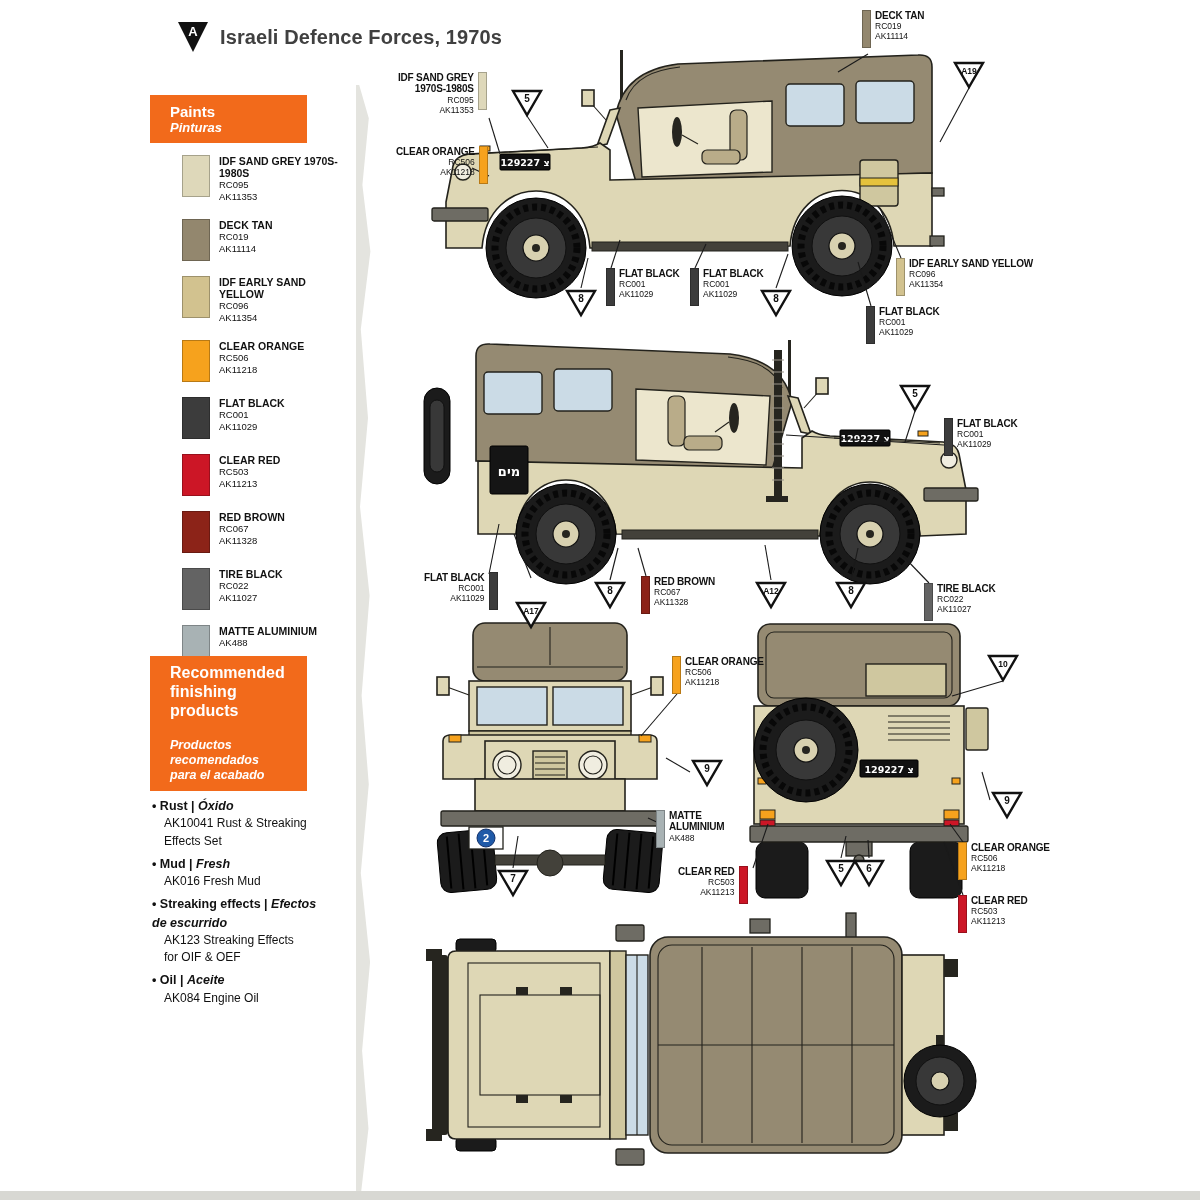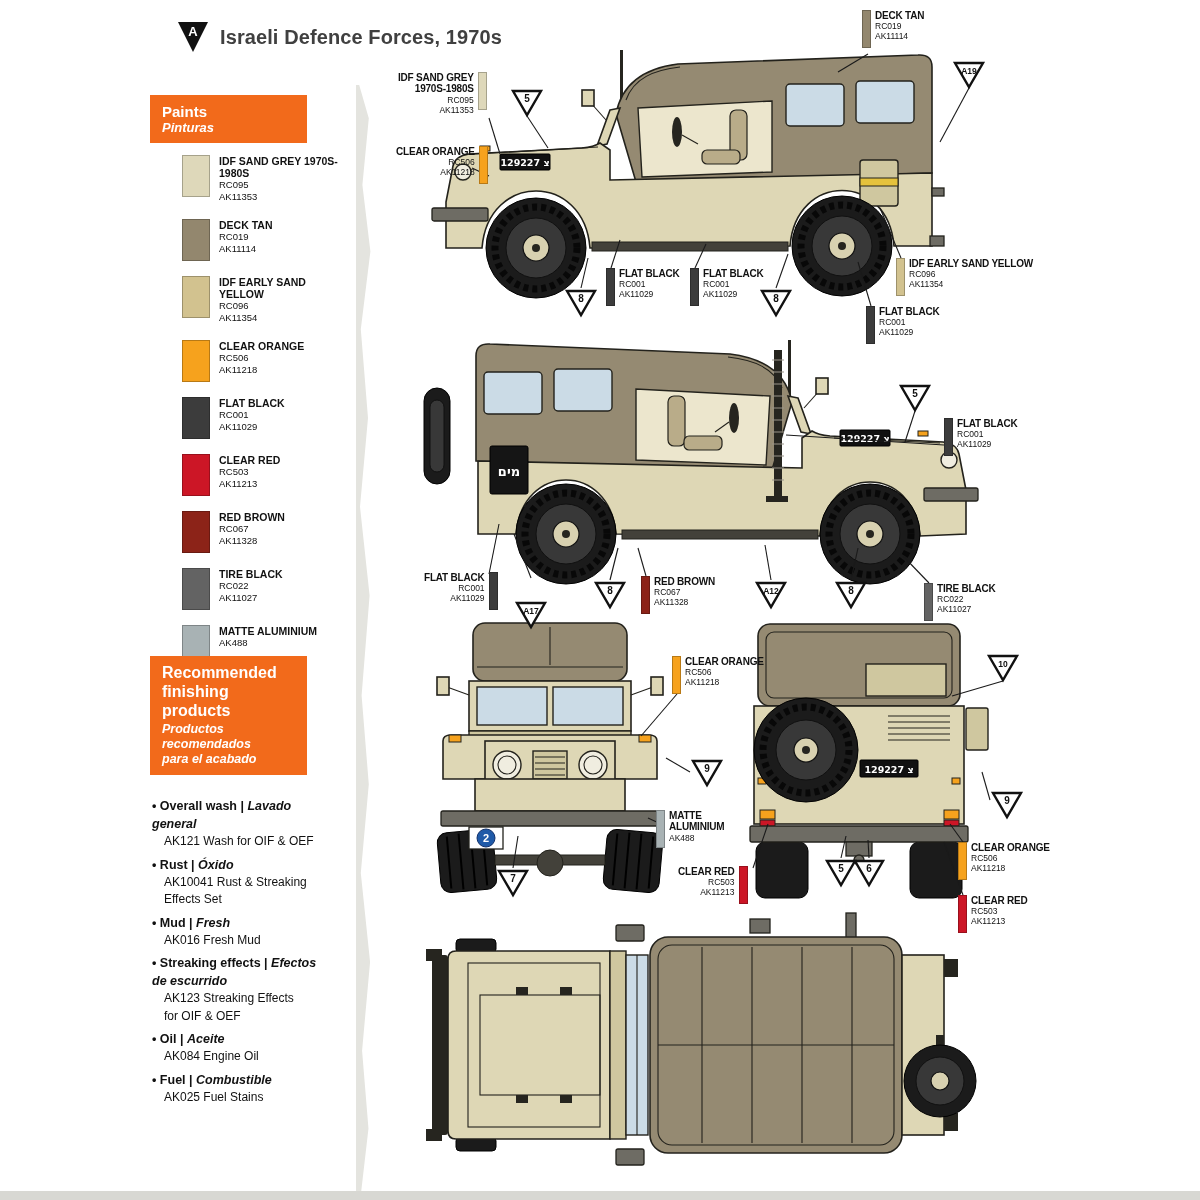--- a/index.html
+++ b/index.html
@@ -7,28 +7,28 @@
         font-family:"Liberation Sans",sans-serif;color:#111}
   
   .hdr{position:absolute;left:178px;top:22px;display:flex;align-items:flex-start;gap:12px;z-index:7}
   .hdr-tri{width:30px;height:30px;background:#111;clip-path:polygon(0 0,100% 0,50% 100%);
            position:relative}
   .hdr-tri span{position:absolute;top:2px;left:0;width:100%;text-align:center;color:#fff;
            font-weight:bold;font-size:13px}
   .hdr-title{font-size:20px;font-weight:bold;color:#404040;padding-top:4px;letter-spacing:.1px}
   
   .obox{position:absolute;left:150px;width:157px;background:#f26a1b;color:#fff;
-        padding:8px 12px;box-sizing:border-box;z-index:7}
+        padding:8px 20px;box-sizing:border-box;z-index:7}
   #paints-box{top:95px}
   #paints-box .b1{font-size:15px;font-weight:bold}
   #paints-box .b2{font-size:13px;font-weight:bold;font-style:italic}
   #finish-box{top:656px}
   #finish-box .b1{font-size:16px;font-weight:bold;line-height:1.18;white-space:pre-line}
   #finish-box .b2{font-size:12.5px;font-weight:bold;font-style:italic;line-height:1.2;
-                  white-space:pre-line;margin-top:1px}
+                  white-space:pre-line;margin-top:17px}
   #paints-list{position:absolute;left:182px;top:155px;width:180px;z-index:7}
   .paint-row{display:flex;gap:9px;margin-bottom:15px;align-items:flex-start}
   .paint-swatch{width:26px;height:40px;flex:0 0 26px;border:1px solid rgba(0,0,0,.25)}
   .paint-name{font-size:10.5px;font-weight:bold;line-height:1.15;max-width:132px}
   .paint-code{font-size:9.5px;line-height:1.3}
   #finishing-list{position:absolute;left:152px;top:797px;width:178px;z-index:7}
   .fin-item{margin-bottom:5px}
   .fin-label{font-size:12.5px;font-weight:bold;line-height:1.45}
   .fin-label .es{font-style:italic}
   .fin-prod{font-size:12px;line-height:1.45;padding-left:12px}
@@ -167,44 +167,36 @@
   <div class="obox" id="finish-box">
     <div class="b1">Recommended
 finishing
 products</div>
     <div class="b2">Productos
 recomendados
 para el acabado</div>
   </div>
   <div id="finishing-list">
       <div class="fin-item">
-        <div class="fin-label"><span>• </span><span>Overall wash | </span><span class="es">Lavado general</span></div>
-        <div class="fin-prod">AK121 Wash for OIF &amp; OEF</div>
-      </div>
-      <div class="fin-item">
         <div class="fin-label"><span>• </span><span>Rust | </span><span class="es">Óxido</span></div>
         <div class="fin-prod">AK10041 Rust &amp; Streaking</div>
         <div class="fin-prod">Effects Set</div>
       </div>
       <div class="fin-item">
         <div class="fin-label"><span>• </span><span>Mud | </span><span class="es">Fresh</span></div>
         <div class="fin-prod">AK016 Fresh Mud</div>
       </div>
       <div class="fin-item">
         <div class="fin-label"><span>• </span><span>Streaking effects | </span><span class="es">Efectos de escurrido</span></div>
         <div class="fin-prod">AK123 Streaking Effects</div>
         <div class="fin-prod">for OIF &amp; OEF</div>
       </div>
       <div class="fin-item">
         <div class="fin-label"><span>• </span><span>Oil | </span><span class="es">Aceite</span></div>
         <div class="fin-prod">AK084 Engine Oil</div>
-      </div>
-      <div class="fin-item">
-        <div class="fin-label"><span>• </span><span>Fuel | </span><span class="es">Combustible</span></div>
-        <div class="fin-prod">AK025 Fuel Stains</div>
       </div>
     </div>
 
   <svg class="vsvg" style="left:430px;top:40px" width="540" height="280" viewBox="0 0 540 280">
     <rect x="190" y="10" width="3" height="62" class="dk"></rect>
     <path class="cv" d="M186,74 C192,42 216,28 248,24 L488,15 Q502,14 502,27 L502,133 L206,142 Z"></path>
     <path class="ln" d="M196,60 C204,38 224,30 250,27"></path>
     <path class="int" d="M208,68 L342,61 L342,132 L212,137 Z"></path>
     <rect x="300" y="70" width="17" height="50" rx="6" class="seat"></rect>
     <rect x="272" y="110" width="38" height="14" rx="5" class="seat"></rect>

